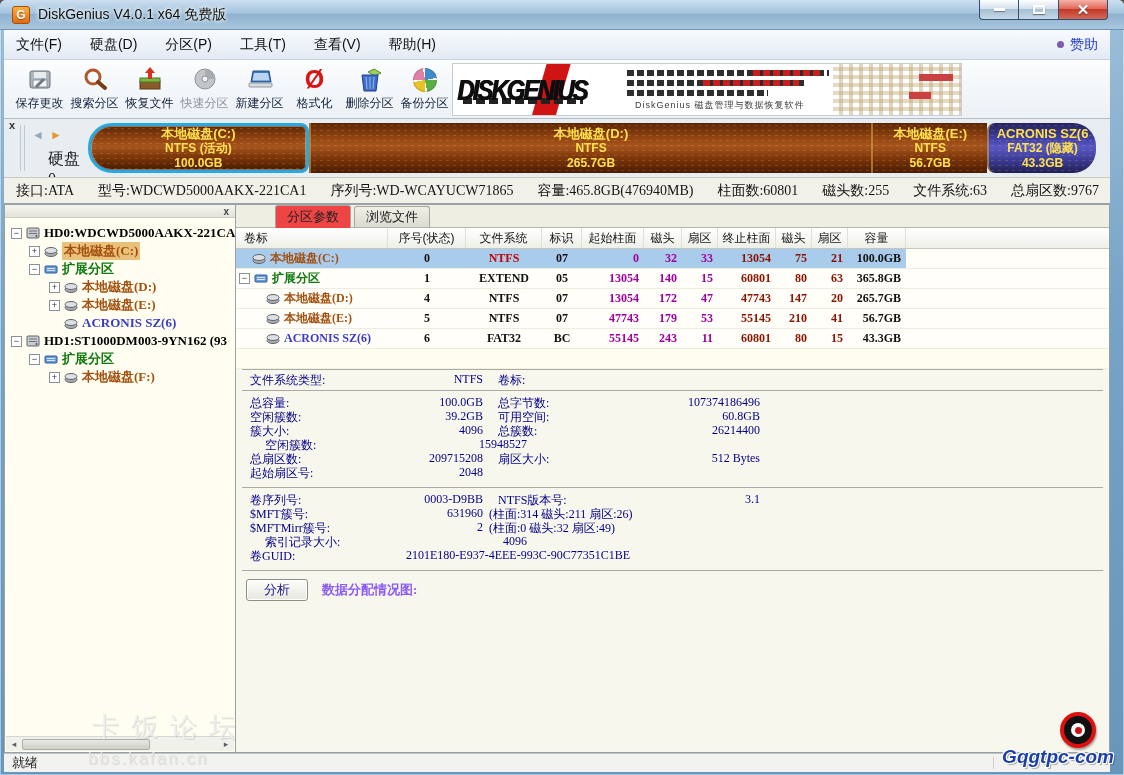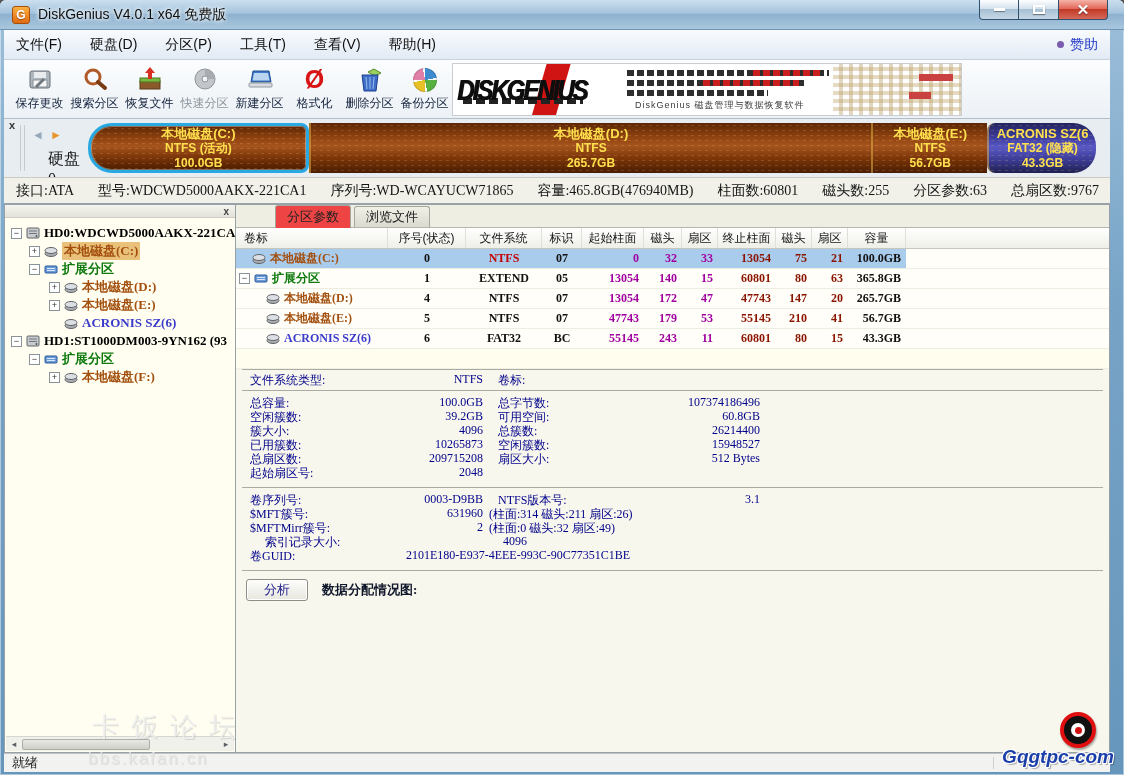--- a/index.html
+++ b/index.html
@@ -182,21 +182,21 @@
   .dgap { width:15px; flex:none; }
   .dcol2 { width:262px; display:flex; flex:none; }
   .suffix { margin-left:6px; }
   .pad-v4 { height:5px; } .pad-v7 { height:7px; }
 
   .analysis { display:flex; align-items:center; gap:14px; padding:8px 0 0 10px; }
   .btn-analyze { width:62px; height:22px; background:linear-gradient(#FDFDFB,#E7E7DF);
     border:1px solid #8E8E86; border-radius:3px; font-size:13px; color:#20208E;
     display:flex; align-items:center; justify-content:center; box-shadow:inset 0 0 0 1px #fff;
     font-family:"Liberation Serif", serif; }
-  .an-caption { font-size:13px; font-weight:bold; color:#0f172a; font-family:"Liberation Serif", serif; }
+  .an-caption { font-size:13px; font-weight:bold; color:#8b5cf6; font-family:"Liberation Serif", serif; }
 
   
   .statusbar { position:absolute; left:4px; right:14px; bottom:3px; height:19px;
     background:#F2F2F1; border-top:1px solid #C2C2C2; font-size:13px; color:#1A1A1A;
     display:flex; align-items:center; padding-left:8px; }
   .sb-sep { position:absolute; right:116px; top:3px; bottom:3px; width:1px; background:#CFCFCF; }
 
   
   .wm-forum { position:absolute; left:92px; bottom:30px; font-size:27px; letter-spacing:12px;
     color:rgba(240,240,240,.85); text-shadow:1px 1px 0 rgba(160,160,160,.35); pointer-events:none; }
@@ -378,21 +378,21 @@
     </div>
   </div>
 
   <div class="infoline">
     <span>接口:ATA</span>
     <span>型号:WDCWD5000AAKX-221CA1</span>
     <span>序列号:WD-WCAYUCW71865</span>
     <span>容量:465.8GB(476940MB)</span>
     <span>柱面数:60801</span>
     <span>磁头数:255</span>
-    <span>分区参数:63</span>
+    <span>文件系统:63</span>
     <span>总扇区数:9767</span>
   </div>
 
   <div class="main">
 
     <div class="treepanel">
       <div class="tp-head">
         <div class="tp-close">x</div>
       </div>
       <div class="tree">
@@ -665,24 +665,20 @@
               <span class="dl">簇大小:</span>
               <span class="dv">4096</span>
             </div>
           <div class="dgap"></div>
           <div class="dcol2">
               <span class="dl">总簇数:</span>
               <span class="dv">26214400</span>
             </div>
         </div>
         <div class="drow">
-          <div class="dcol1">
-              <span class="dl">已用簇数:</span>
-              <span class="dv">10265873</span>
-            </div>
           <div class="dgap"></div>
           <div class="dcol2">
               <span class="dl">空闲簇数:</span>
               <span class="dv">15948527</span>
             </div>
         </div>
         <div class="drow">
           <div class="dcol1">
               <span class="dl">总扇区数:</span>
               <span class="dv">209715208</span>

